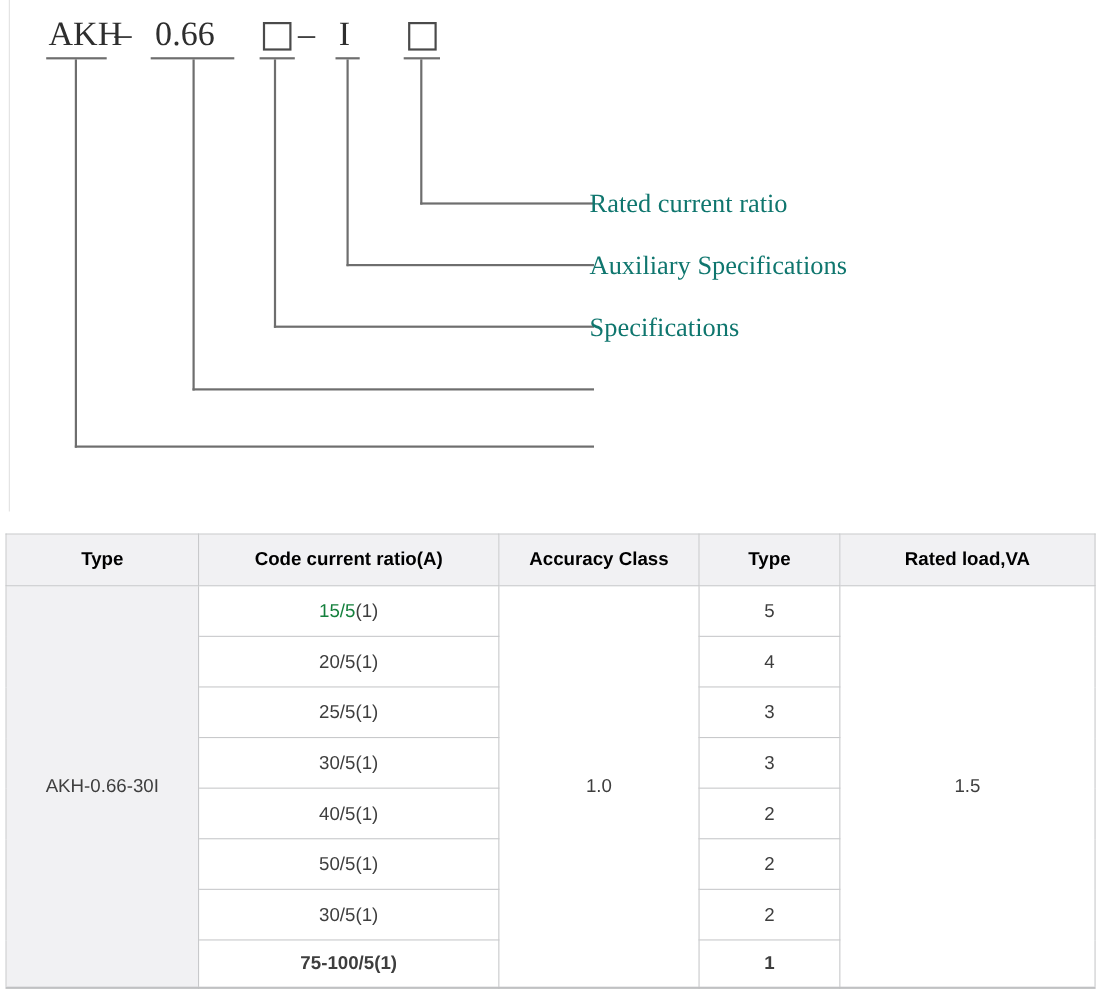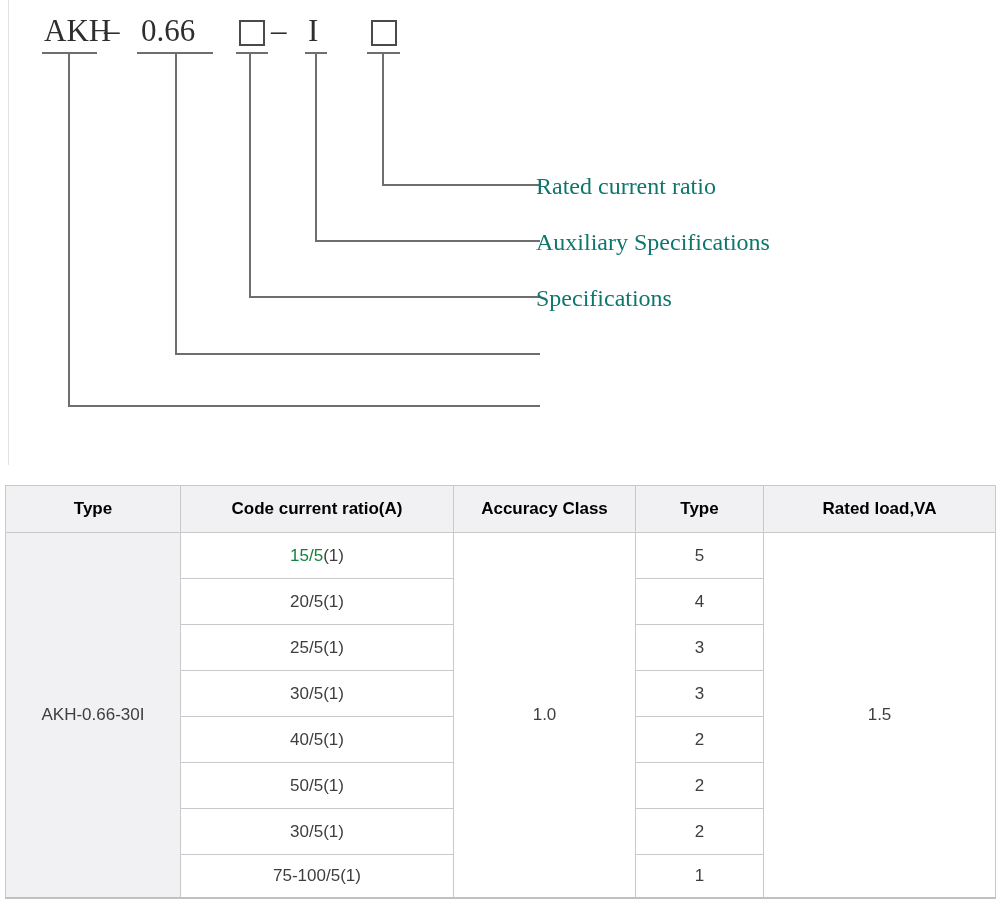--- a/index.html
+++ b/index.html
@@ -43,21 +43,21 @@
   }
   .spec-table th, .spec-table td {
     border:1px solid #c8c9cb; text-align:center; vertical-align:middle;
     padding:0; overflow:hidden;
   }
   .spec-table th {
     background:#f1f1f3; height:46px;
     font-size:17px; font-weight:bold; color:#000000;margin-top:24px;
   }
   .spec-table td { height:45px; font-size:17px; color:#3e3e3e; }
-  .spec-table tr.last-row td { height:42px; }
+  .spec-table tr.last-row td { height:42px;font-weight:bold; }
   .type-cell { background:#f1f1f3; font-size:15px; color:#4a4a4a; }
   .blue { color:#15803d; }
   .spec-table { border-bottom:2px solid #c0c1c3; }
 </style>
 </head>
 <body>
 
 <div class="page">
 
   <div class="edge-artifact" style="left:8px; top:0; height:465px;"></div>

